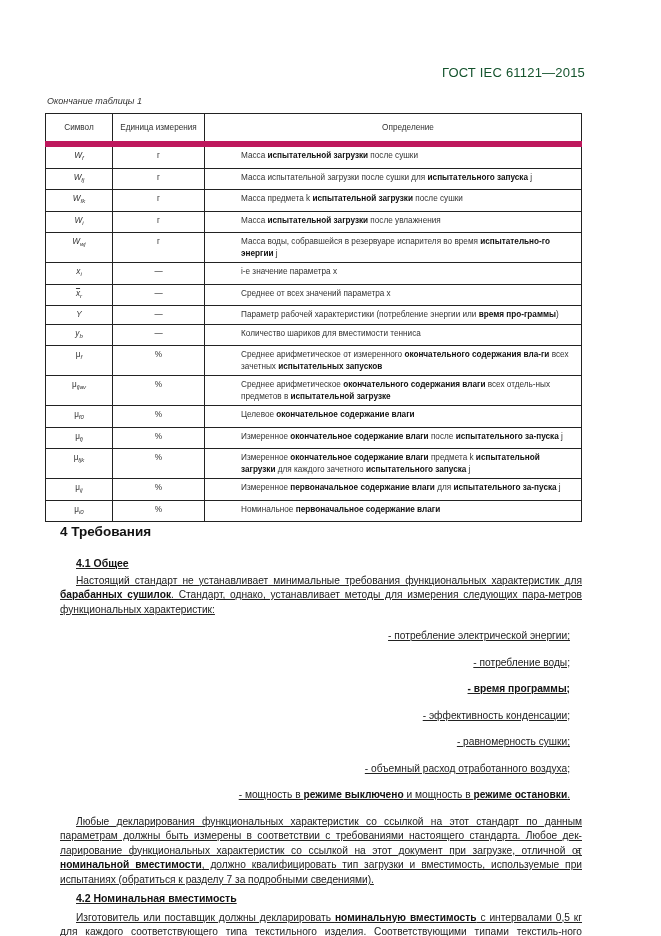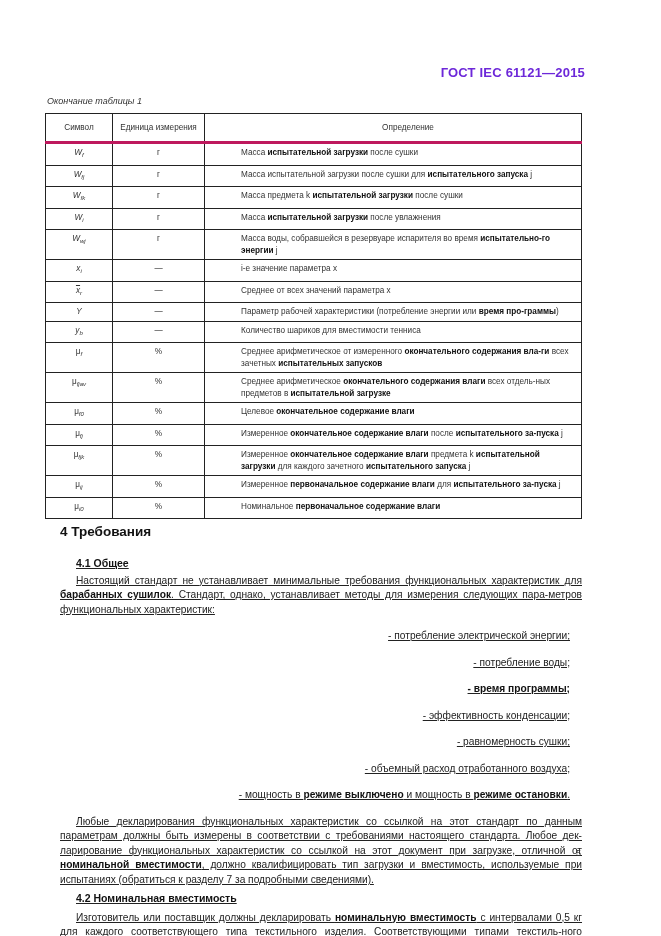--- a/index.html
+++ b/index.html
@@ -2,36 +2,36 @@
 <html><head>
   <meta charset="utf-8">
   <style>
     html, body { margin: 0; padding: 0; background: #ffffff; }
     body {
       width: 661px; height: 936px; position: relative; overflow: hidden;
       font-family: "Liberation Sans", sans-serif; color: #222;
     }
     .header {
       position: absolute; right: 76px; top: 65px;
-      font-size: 13px; font-weight: bold; letter-spacing: 0.2px; color: #6d28d9;
+      font-size: 13px; font-weight: normal; letter-spacing: 0.2px; color: #14532d;
     }
     .caption {
       position: absolute; left: 47px; top: 96px;
       font-size: 9px; font-style: italic; color: #333;
     }
     table.defs {
       position: absolute; left: 45px; top: 113px; width: 537px;
       border-collapse: collapse; font-size: 8.2px; color: #333;
     }
     table.defs td, table.defs th {
       border: 1px solid #222; padding: 3px 6px; vertical-align: top; line-height: 11.5px;
     }
     table.defs th { font-weight: normal; height: 21px; vertical-align: middle; text-align: center; }
     table.defs thead tr { border-bottom: 2px solid #111; }
-    table.defs thead th { border-bottom: 3px solid #be185d; }
+    table.defs thead th { border-bottom: 6px solid #be185d; }
     table.defs .c-sym { width: 54px; text-align: center; font-style: italic; }
     table.defs .c-unit { width: 79px; text-align: center; }
     table.defs .c-def { text-align: left; padding-left: 36px; }
     .sym-mu { font-style: normal; }
     sub { font-size: 6px; vertical-align: -2px; }
     .ov { text-decoration: overline; }
     b { font-weight: bold; color: #111; }
     .text {
       position: absolute; left: 60px; width: 522px;
       font-size: 10.2px; line-height: 14.5px; color: #222; text-decoration: underline;

